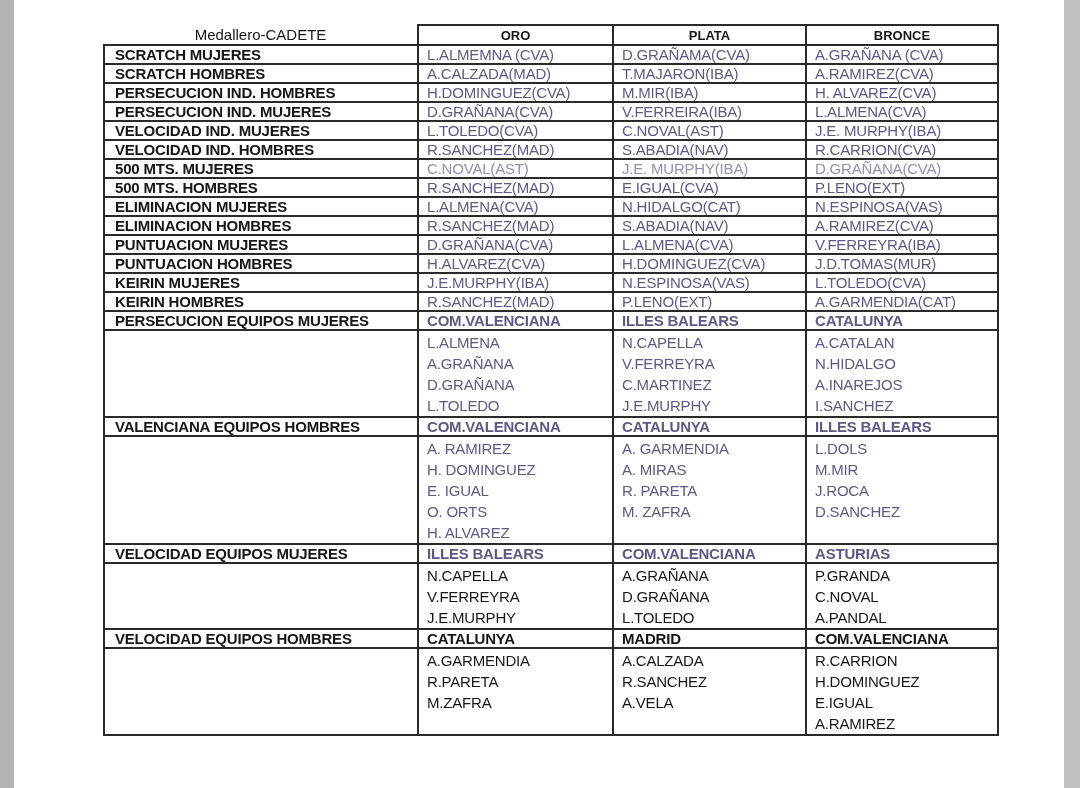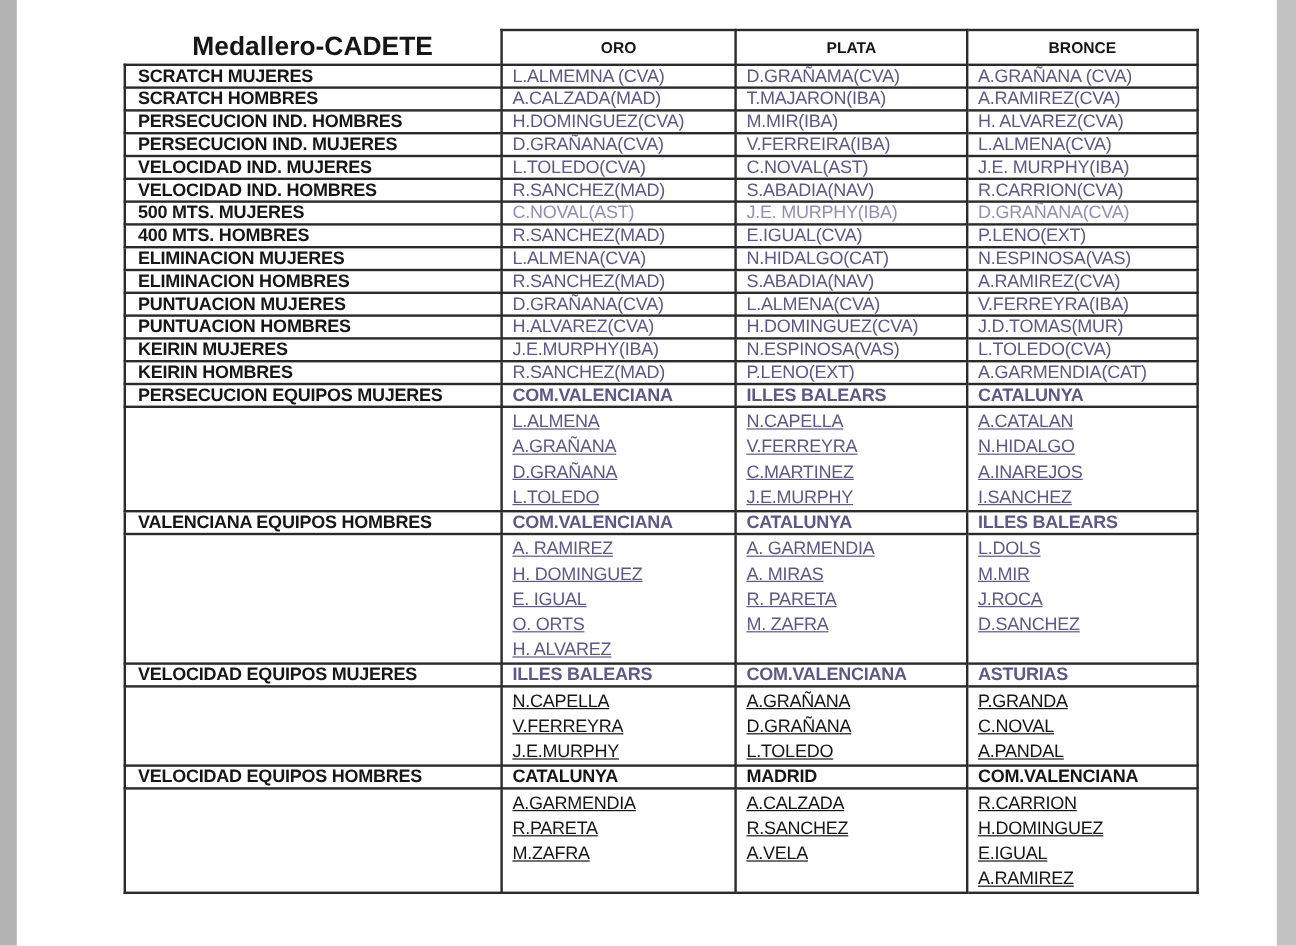--- a/index.html
+++ b/index.html
@@ -29,21 +29,21 @@
   }
   col.c-label{width:314px;}
   col.c-gold{width:195px;}
   col.c-silver{width:193px;}
   col.c-bronze{width:192px;}
 
   td{overflow:hidden;}
 
   
   td.h-label{
-    border:none;text-align:center;font-weight:bold;font-size:22px;
+    border:none;text-align:center;font-weight:normal;font-size:15px;
     letter-spacing:0;height:20px;color:var(--ink);
   }
   td.h-col{
     border:2px solid var(--border);text-align:center;font-weight:bold;
     font-size:13px;letter-spacing:0;height:20px;color:var(--ink);
   }
 
   
   td.lab,td.val{border:2px solid var(--border);}
   td.lab{
@@ -51,21 +51,21 @@
     white-space:nowrap;
   }
   td.val{padding:0 4px 0 8px;color:var(--purple);white-space:nowrap;}
 
   tr.light td.val{color:var(--purple-light);}
   tr.teams td.val{font-weight:bold;}
   tr.black td.val{color:var(--ink);}
 
   tr.members td.val{
     white-space:pre-line;vertical-align:top;
-    line-height:21px;padding:1px 4px 0 8px;text-decoration:underline;
+    line-height:21px;padding:1px 4px 0 8px;
   }
 </style>
 </head>
 <body>
 
 <div class="strip left"></div>
 <div class="strip right"></div>
 
 <div class="medal-wrap">
   <table class="medal">
@@ -120,21 +120,21 @@
       <td class="val">S.ABADIA(NAV)</td>
       <td class="val">R.CARRION(CVA)</td>
     </tr>
     <tr class="light">
       <td class="lab">500 MTS. MUJERES</td>
       <td class="val">C.NOVAL(AST)</td>
       <td class="val">J.E. MURPHY(IBA)</td>
       <td class="val">D.GRAÑANA(CVA)</td>
     </tr>
     <tr>
-      <td class="lab">400 MTS. HOMBRES</td>
+      <td class="lab">500 MTS. HOMBRES</td>
       <td class="val">R.SANCHEZ(MAD)</td>
       <td class="val">E.IGUAL(CVA)</td>
       <td class="val">P.LENO(EXT)</td>
     </tr>
     <tr>
       <td class="lab">ELIMINACION MUJERES</td>
       <td class="val">L.ALMENA(CVA)</td>
       <td class="val">N.HIDALGO(CAT)</td>
       <td class="val">N.ESPINOSA(VAS)</td>
     </tr>

